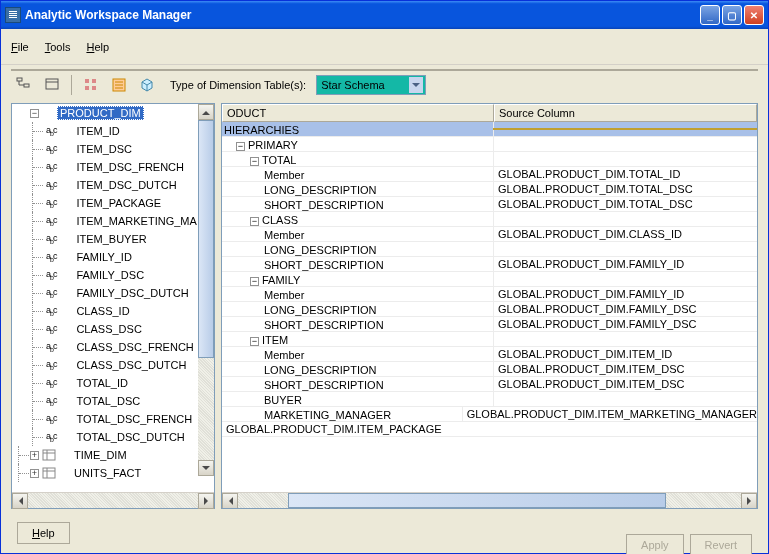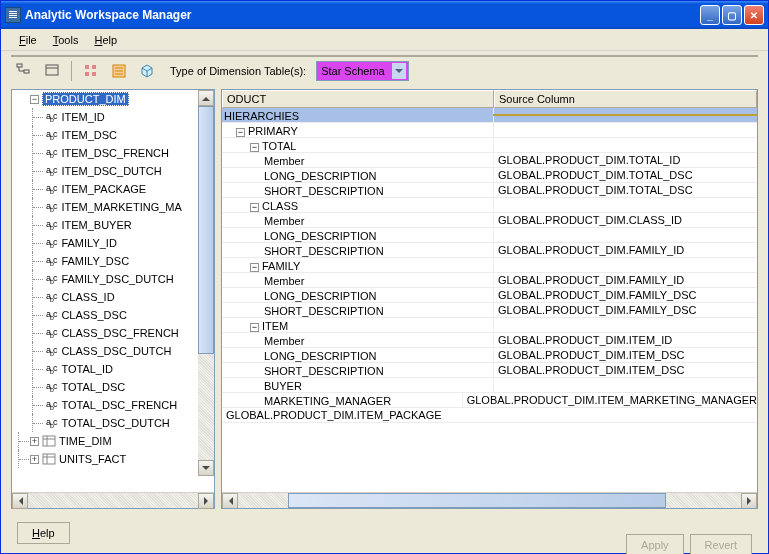--- a/index.html
+++ b/index.html
@@ -5,44 +5,44 @@
 * { box-sizing: border-box; margin: 0; padding: 0; font-family: "Tahoma", "Segoe UI", sans-serif; font-size: 11px; }
 body { background: #ece9d8; }
 .window { width: 769px; height: 554px; border: 1px solid #0831d9; background: #ece9d8; display: flex; flex-direction: column; }
 .titlebar { height: 28px; background: linear-gradient(to bottom, #3c8cf6 0%, #0855dd 10%, #0855dd 90%, #0843b8 100%); display: flex; align-items: center; padding: 0 4px; color: #fff; }
 .titlebar .icon { width: 16px; height: 16px; background: #3a6ea5; border: 1px solid #1a4a7a; margin-right: 4px; display: inline-flex; align-items: center; justify-content: center; }
 .titlebar .icon::before { content: ""; width: 8px; height: 8px; background: repeating-linear-gradient(to bottom, #fff 0 1px, transparent 1px 2px); }
 .titlebar .title { flex: 1; font-weight: bold; font-size: 12px; }
 .win-btns { display: flex; gap: 2px; }
 .win-btn { width: 20px; height: 20px; border: 1px solid #fff; border-radius: 3px; background: linear-gradient(to bottom, #7ba4e3, #3168c6); display: flex; align-items: center; justify-content: center; color: #fff; font-weight: bold; font-size: 10px; cursor: pointer; }
 .win-btn.close { background: linear-gradient(to bottom, #f08172, #d04020); }
-.menubar { height: 22px; display: flex; align-items: center; padding: 0 12px; gap: 4px; border-bottom: 1px solid #d4d0c8; }
+.menubar { height: 36px; display: flex; align-items: center; padding: 0 4px; gap: 4px; border-bottom: 1px solid #d4d0c8; }
 .menubar .menu { padding: 2px 6px; cursor: pointer; }
 .menubar .menu u { text-decoration: underline; }
 .divider-line { height: 4px; border-bottom: 2px solid #aca899; margin: 2px 10px 0; }
 .toolbar { height: 28px; display: flex; align-items: center; padding: 0 12px; gap: 6px; }
 .tbbtn { width: 22px; height: 22px; border: 1px solid transparent; display: flex; align-items: center; justify-content: center; cursor: pointer; }
 .tbbtn svg { width: 16px; height: 16px; }
 .toolbar .sep { width: 1px; height: 20px; background: #aca899; margin: 0 2px; }
 .toolbar .lbl { margin-left: 6px; margin-right: 4px; }
-.combo { height: 20px; width: 93px; border: 1px solid #7f9db9; background: #d946ef; display: flex; align-items: center; padding: 0 2px 0 4px; }
+.combo { height: 20px; width: 110px; border: 1px solid #7f9db9; background: #14b8a6; display: flex; align-items: center; padding: 0 2px 0 4px; }
 .combo span { flex: 1; }
 .combo .arrow { width: 14px; height: 16px; background: #c8d6ee; display: flex; align-items: center; justify-content: center; }
 .combo .arrow::after { content: ""; border: 4px solid transparent; border-top-color: #4a6184; margin-top: 3px; }
 .content { flex: 1; display: flex; padding: 4px 10px; gap: 0; overflow: hidden; }
 .tree-panel { width: 204px; border: 1px solid #7f9db9; background: #fff; display: flex; flex-direction: column; position: relative; }
 .tree-scroll { flex: 1; overflow: hidden; position: relative; }
 .tree { padding: 0 0 2px 0; }
 .tree-row { display: flex; align-items: center; height: 18px; white-space: nowrap; padding-left: 6px; }
 .tree-row .exp { width: 9px; height: 9px; border: 1px solid #919191; background: #fff; margin-right: 3px; display: inline-flex; align-items: center; justify-content: center; font-size: 9px; line-height: 7px; color: #333; cursor: pointer; }
 .tree-row .conn { display: inline-block; width: 14px; height: 18px; border-left: 1px dotted #919191; position: relative; }
 .tree-row .conn::after { content: ""; position: absolute; left: 0; top: 9px; width: 10px; border-top: 1px dotted #919191; }
 .tree-row .icon-abc { font-size: 9px; color: #000; margin-right: 2px; letter-spacing: -1px; }
 .tree-row .icon-abc sub { font-size: 7px; }
-.tree-row .nodelabel { padding: 1px 3px; }
+.tree-row .nodelabel { padding: 1px 3px; margin-left: 15px; }
 .tree-row.selected .nodelabel { background: #316ac5; color: #fff; border: 1px dotted #fff; padding: 0 2px; }
 .hscroll { height: 16px; background: #e8e8e8; border-top: 1px solid #d4d0c8; display: flex; }
 .hsbtn { width: 16px; height: 16px; background: linear-gradient(to bottom, #f5f5f0, #d8d4c8); border: 1px solid #aca899; display: flex; align-items: center; justify-content: center; }
 .hsbtn::after { content: ""; border: 4px solid transparent; }
 .hsbtn.l::after { border-right-color: #4a4a4a; margin-left: -3px; }
 .hsbtn.r::after { border-left-color: #4a4a4a; margin-right: -3px; }
 .hstrack { flex: 1; background: repeating-linear-gradient(45deg, #e0e0d8 0 1px, #f0f0e8 1px 2px); }
 .vscroll { position: absolute; right: 0; top: 0; bottom: 16px; width: 16px; background: #e8e8e8; display: flex; flex-direction: column; }
 .vsbtn { width: 16px; height: 16px; background: linear-gradient(to bottom, #f5f5f0, #d8d4c8); border: 1px solid #aca899; display: flex; align-items: center; justify-content: center; }
 .vsbtn::after { content: ""; border: 4px solid transparent; }

